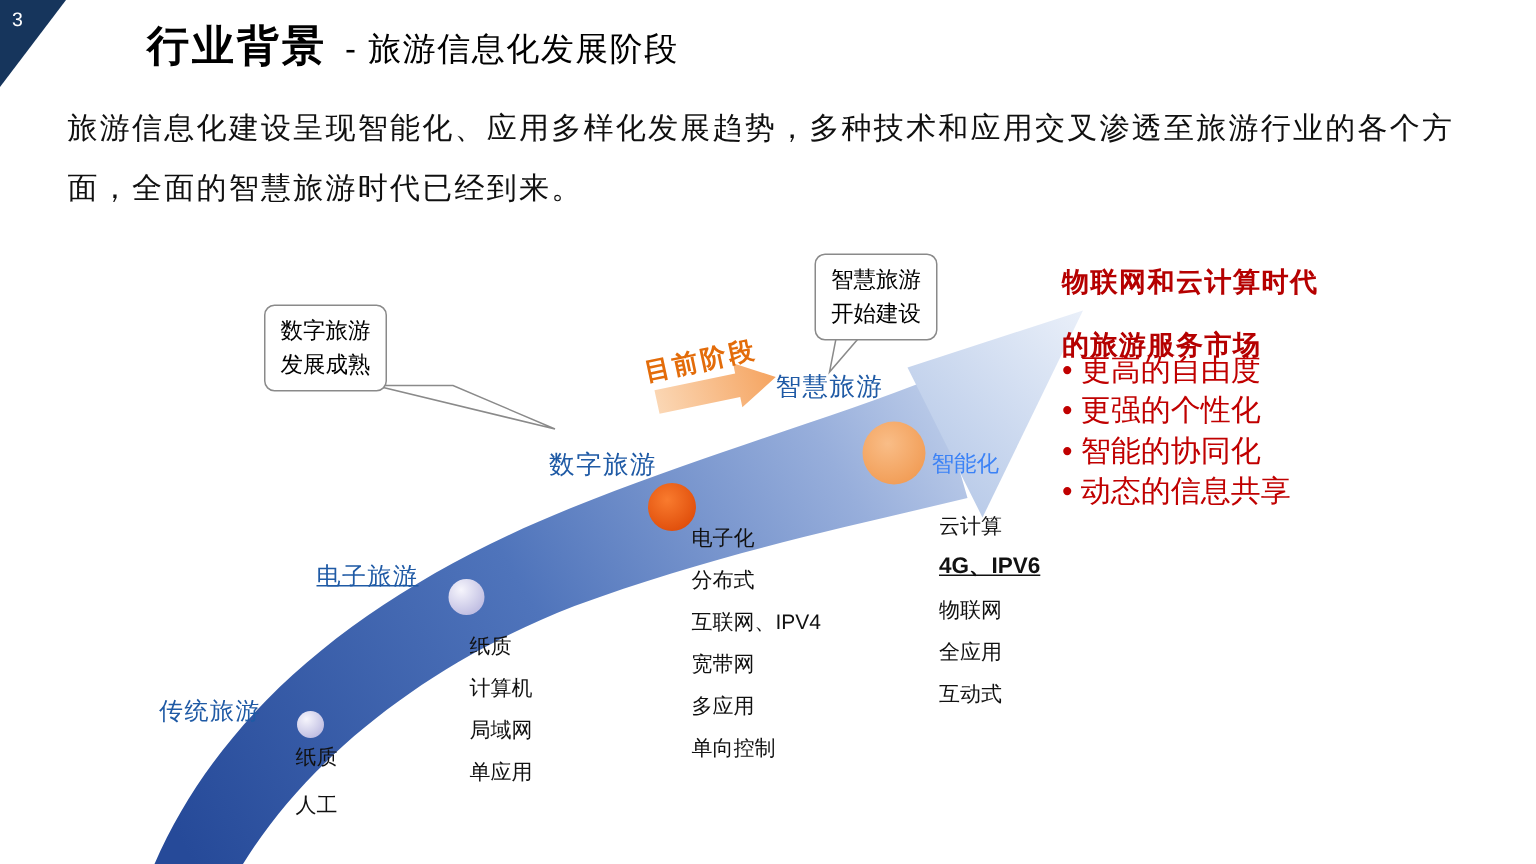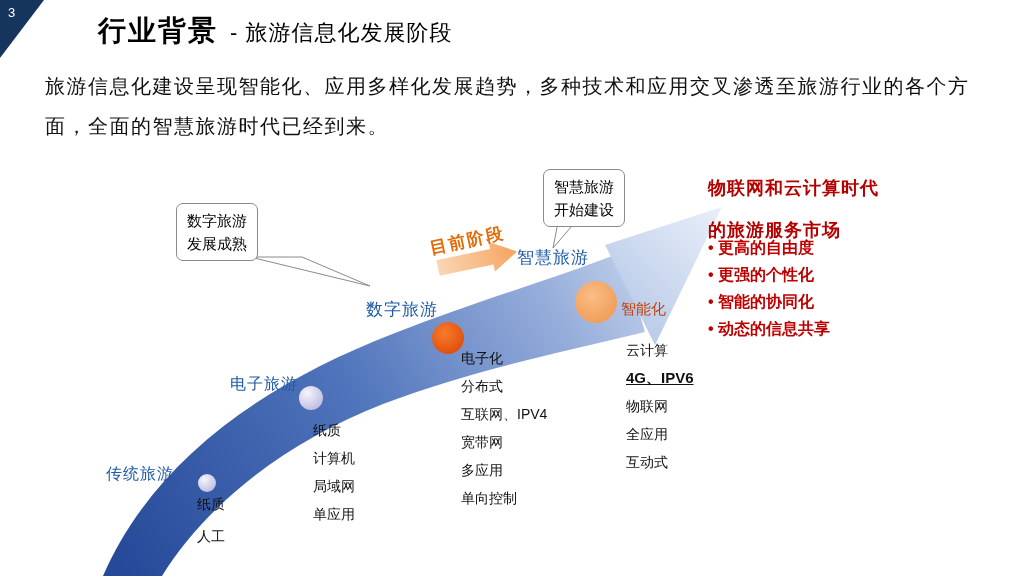--- a/index.html
+++ b/index.html
@@ -44,37 +44,37 @@
     letter-spacing:2px; white-space:nowrap;
   }
 
   .stage-label {
     position:absolute; z-index:2; font-size:16px; color:#1f5aa5;
     font-weight:500; white-space:nowrap; letter-spacing:1px;
   }
   .stage-label.big { font-size:17px; }
 
   .badge {
-    position:absolute; z-index:2; font-size:15px; color:#c2410c; white-space:nowrap;
+    position:absolute; z-index:2; font-size:15px; color:#3b82f6; white-space:nowrap;
   }
 
   .stage-items {
     position:absolute; z-index:2; font-size:14px; color:#111; white-space:nowrap;
   }
   .stage-items > div { line-height:28px; }
   .stage-items.wide > div { line-height:32px; }
   .stage-items .item-strong { font-weight:bold; font-size:15px;text-decoration:underline; }
 
   .market-title {
     position:absolute; z-index:2; font-size:18px; font-weight:bold;
     color:#b50000; letter-spacing:1px; white-space:nowrap;
   }
   .market-bullets { position:absolute; z-index:2; color:#c00000; }
   .market-bullets > div {
-    font-size:16px; font-weight:bold; line-height:27px; white-space:nowrap;
+    font-size:20px; font-weight:normal; line-height:27px; white-space:nowrap;
   }
   .market-bullets > div::before { content:"• "; }
 </style>
 </head>
 <body>
 
 <div class="slide">
 
   <svg class="diagram" width="1024" height="576" viewBox="0 0 1024 576">
     <defs>
@@ -141,21 +141,21 @@
   </div>
 
   <div class="callout" style="left:543px; top:169px;">
     <div>智慧旅游</div>
     <div>开始建设</div>
   </div>
 
   <div class="current-stage">目前阶段</div>
 
   <div class="stage-label" style="left:106px; top:464px;">传统旅游</div>
-  <div class="stage-label" style="left:230px; top:374px;">电子旅游</div>
+  <div class="stage-label" style="left:211px; top:374px;text-decoration:underline;">电子旅游</div>
   <div class="stage-label big" style="left:366px; top:298px;">数字旅游</div>
   <div class="stage-label big" style="left:517px; top:246px;">智慧旅游</div>
   <div class="badge" style="left:621px; top:300px;">智能化</div>
 
   <div class="stage-items wide" style="left:197px; top:488px;">
     <div>纸质</div>
     <div>人工</div>
   </div>
 
   <div class="stage-items" style="left:313px; top:416px;">

